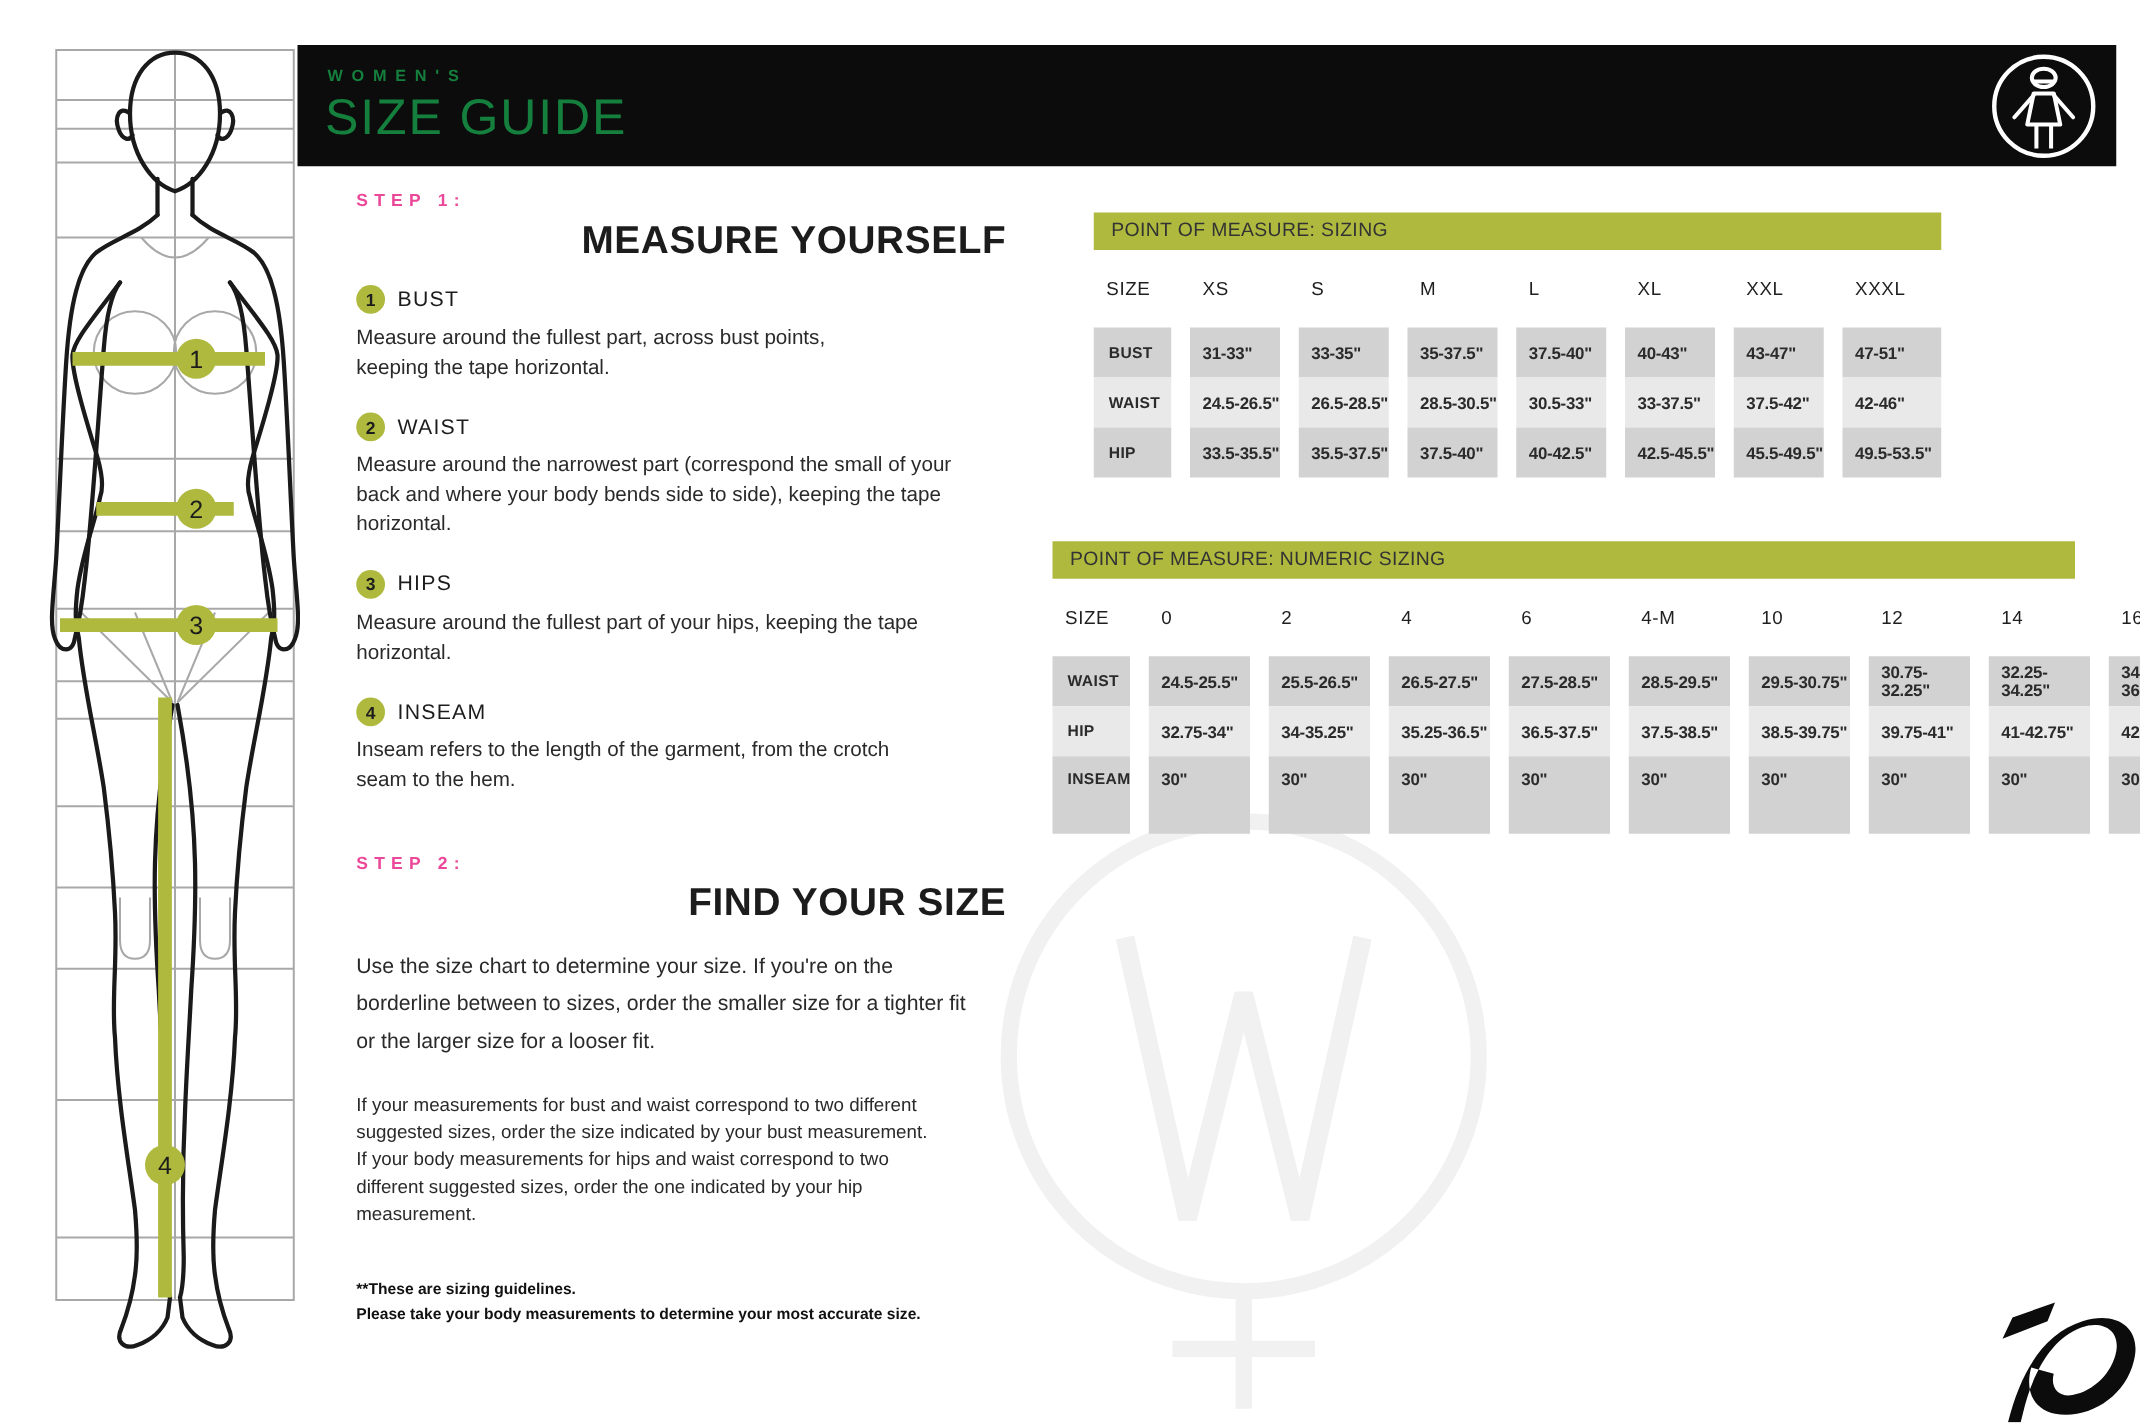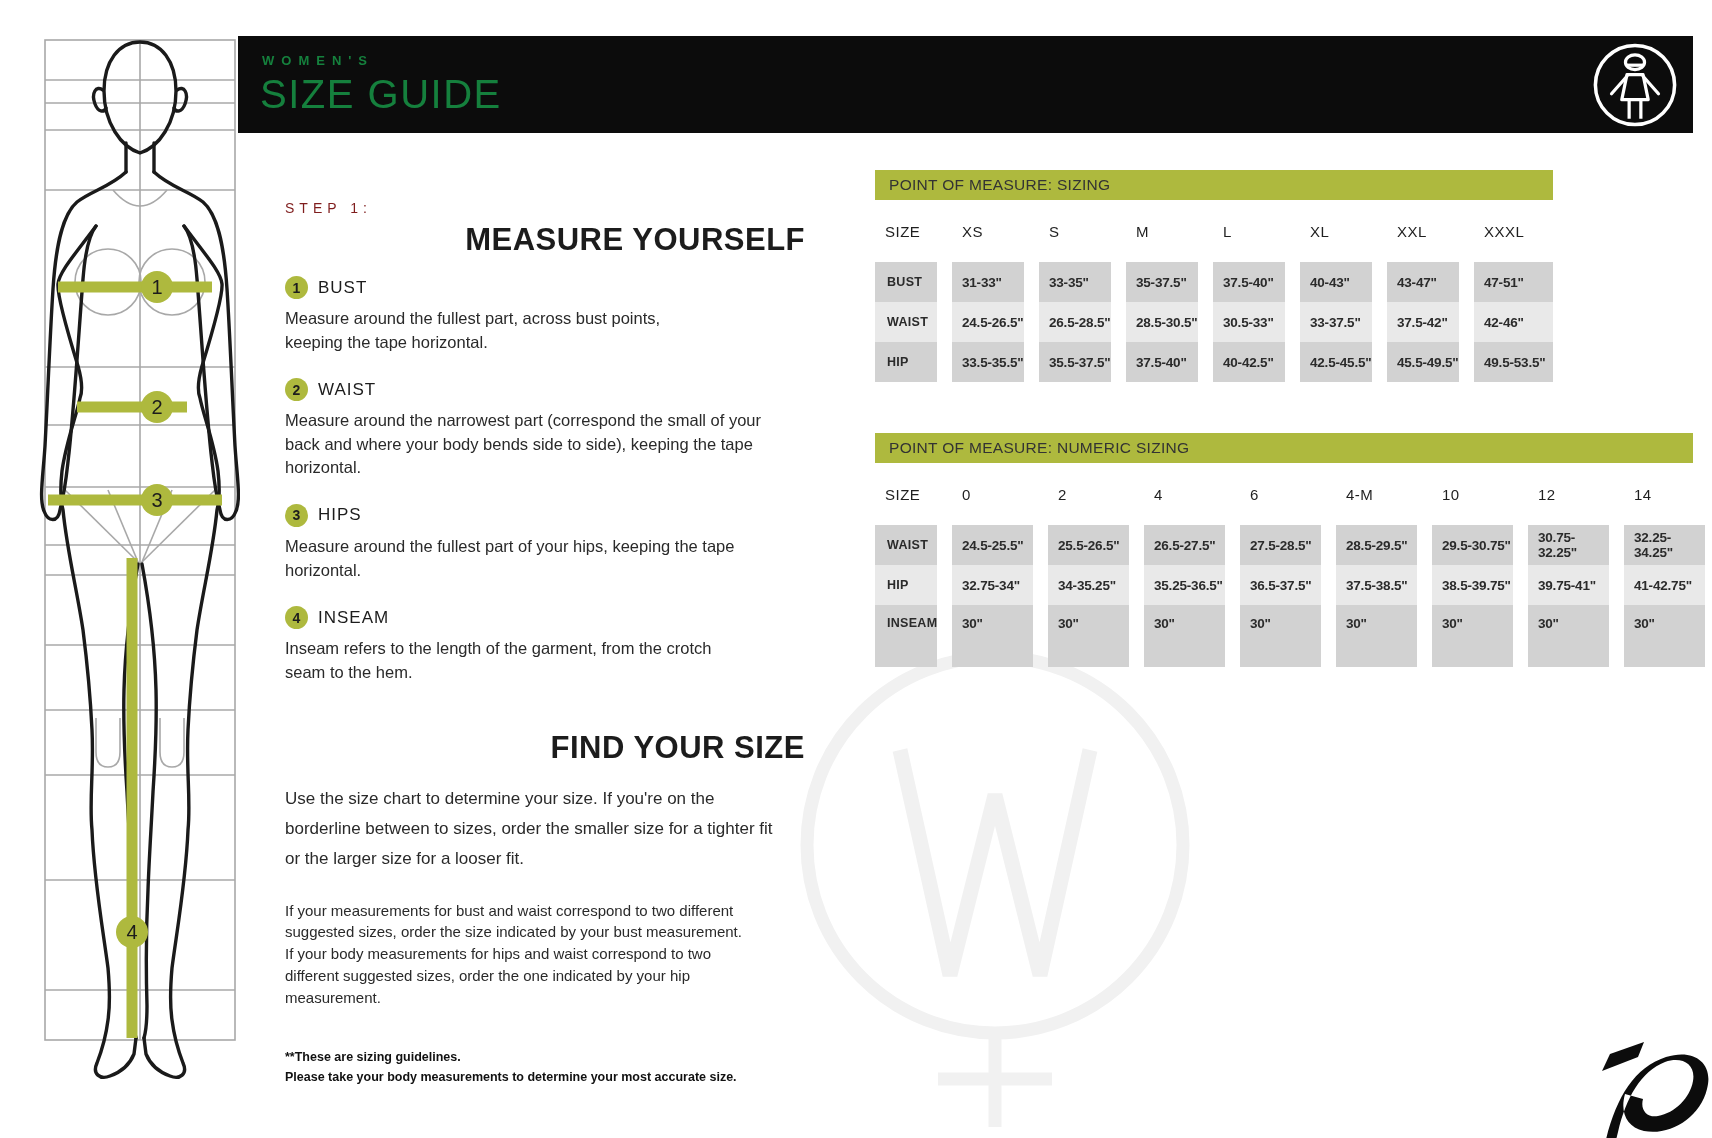--- a/index.html
+++ b/index.html
@@ -7,37 +7,37 @@
     position:relative;width:1712px;height:1138px;overflow:hidden;background:#ffffff;
     font-family:"Liberation Sans","DejaVu Sans",sans-serif;color:#222;
   }
   
   .banner{position:absolute;left:238px;top:36px;width:1455px;height:97px;background:#0c0c0c;color:#15803d;}
   .banner .eyebrow{position:absolute;left:24px;top:17px;font-size:13px;letter-spacing:7px;font-weight:600;}
   .banner .title{position:absolute;left:22px;top:36px;font-size:40px;letter-spacing:1.5px;font-weight:400;}
   .banner-icon{position:absolute;right:14px;top:5px;width:88px;height:88px;}
   
   .leftcol{position:absolute;left:285px;top:152px;width:520px;}
-  .step-label{font-size:14px;letter-spacing:5px;font-weight:400;color:#7f1d1d;margin-top:48px;}
+  .step-label{font-size:14px;letter-spacing:5px;font-weight:700;color:#ec4899;}
   .step-title{font-size:31px;letter-spacing:0.5px;font-weight:700;color:#1c1c1c;margin-top:6px;margin-bottom:18px;text-align:right;}
   .m-item{margin-bottom:24px;}
   .m-head{display:flex;align-items:center;gap:10px;margin-bottom:8px;}
   .badge{width:23px;height:23px;border-radius:50%;background:#aeb93e;color:#1d1d1d;
          font-size:14px;font-weight:600;display:flex;align-items:center;justify-content:center;}
   .m-name{font-size:17px;letter-spacing:1px;color:#1c1c1c;}
   .m-desc{font-size:16.5px;line-height:1.43;color:#2a2a2a;}
   .w420{max-width:430px;} .w475{max-width:478px;}
   .step2{margin-top:46px;}
   .para1{font-size:17px;line-height:1.75;max-width:505px;color:#2a2a2a;margin-top:14px;}
   .para2{font-size:15px;line-height:1.45;max-width:468px;color:#2a2a2a;margin-top:26px;}
   .footnote{margin-top:40px;font-size:12.5px;font-weight:700;line-height:1.55;color:#111;}
   
   .tablebox{position:absolute;}
   .t1{left:875px;top:170px;width:678px;}
-  .t2{left:875px;top:433px;width:818px;}
+  .t2{left:842px;top:433px;width:818px;}
   .ttitle{height:30px;line-height:30px;background:#aeb93e;color:#333;font-size:15.5px;
           padding-left:14px;letter-spacing:0.3px;}
   .trow{display:grid;column-gap:3px;gap:15px;}
   .thead{height:62px;align-items:center;}
   .hcell{font-size:15px;color:#1f1f1f;padding-left:10px;letter-spacing:0.5px;}
   .drow{height:40px;align-items:stretch;}
   .drow .cell{display:flex;align-items:center;padding-left:10px;font-size:13.5px;font-weight:700;
               color:#2b2b2b;letter-spacing:-0.2px;}
   .drow.dark .cell{background:#d2d2d2;}
   .drow.light .cell{background:#e9e9e9;}
@@ -184,20 +184,21 @@
 
     <div class="m-item">
       <div class="m-head">
         <span class="badge">4</span>
         <span class="m-name">INSEAM</span>
       </div>
       <div class="m-desc w420">Inseam refers to the length of the garment, from the crotch seam to the hem.</div>
     </div>
 
     <div class="step2">
+      <div class="step-label">STEP 2:</div>
       <div class="step-title">FIND YOUR SIZE</div>
       <div class="para1">Use the size chart to determine your size. If you're on the borderline between to sizes, order the smaller size for a tighter fit or the larger size for a looser fit.</div>
       <div class="para2">If your measurements for bust and waist correspond to two different suggested sizes, order the size indicated by your bust measurement. If your body measurements for hips and waist correspond to two different suggested sizes, order the one indicated by your hip measurement.</div>
       <div class="footnote">
         <div>**These are sizing guidelines.</div>
         <div>Please take your body measurements to determine your most accurate size.</div>
       </div>
     </div>
   </section>
 

